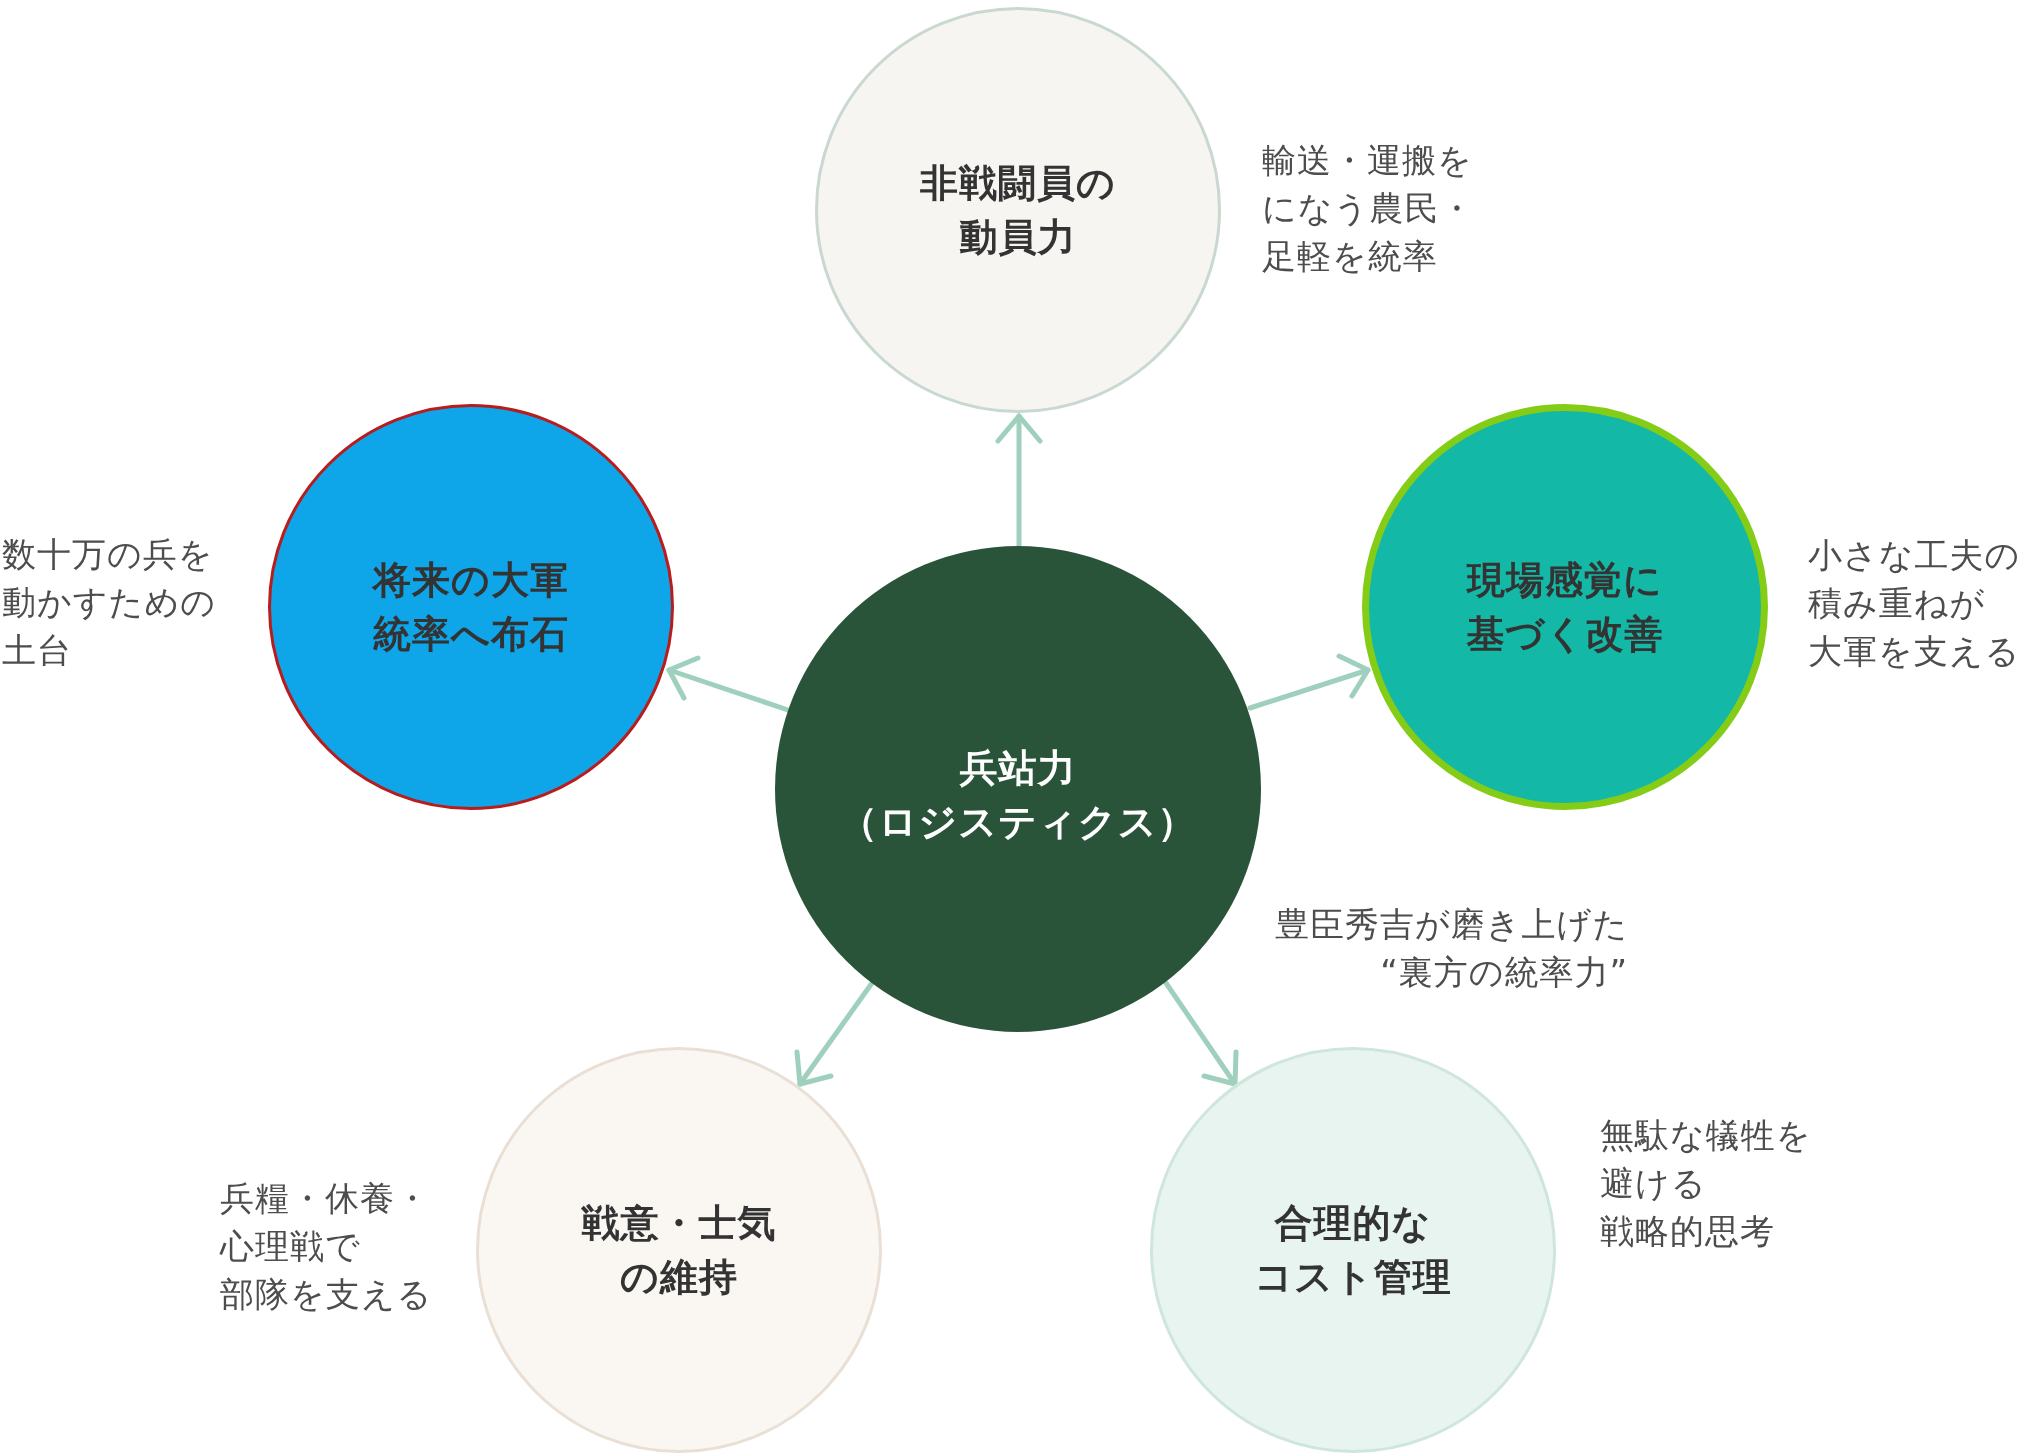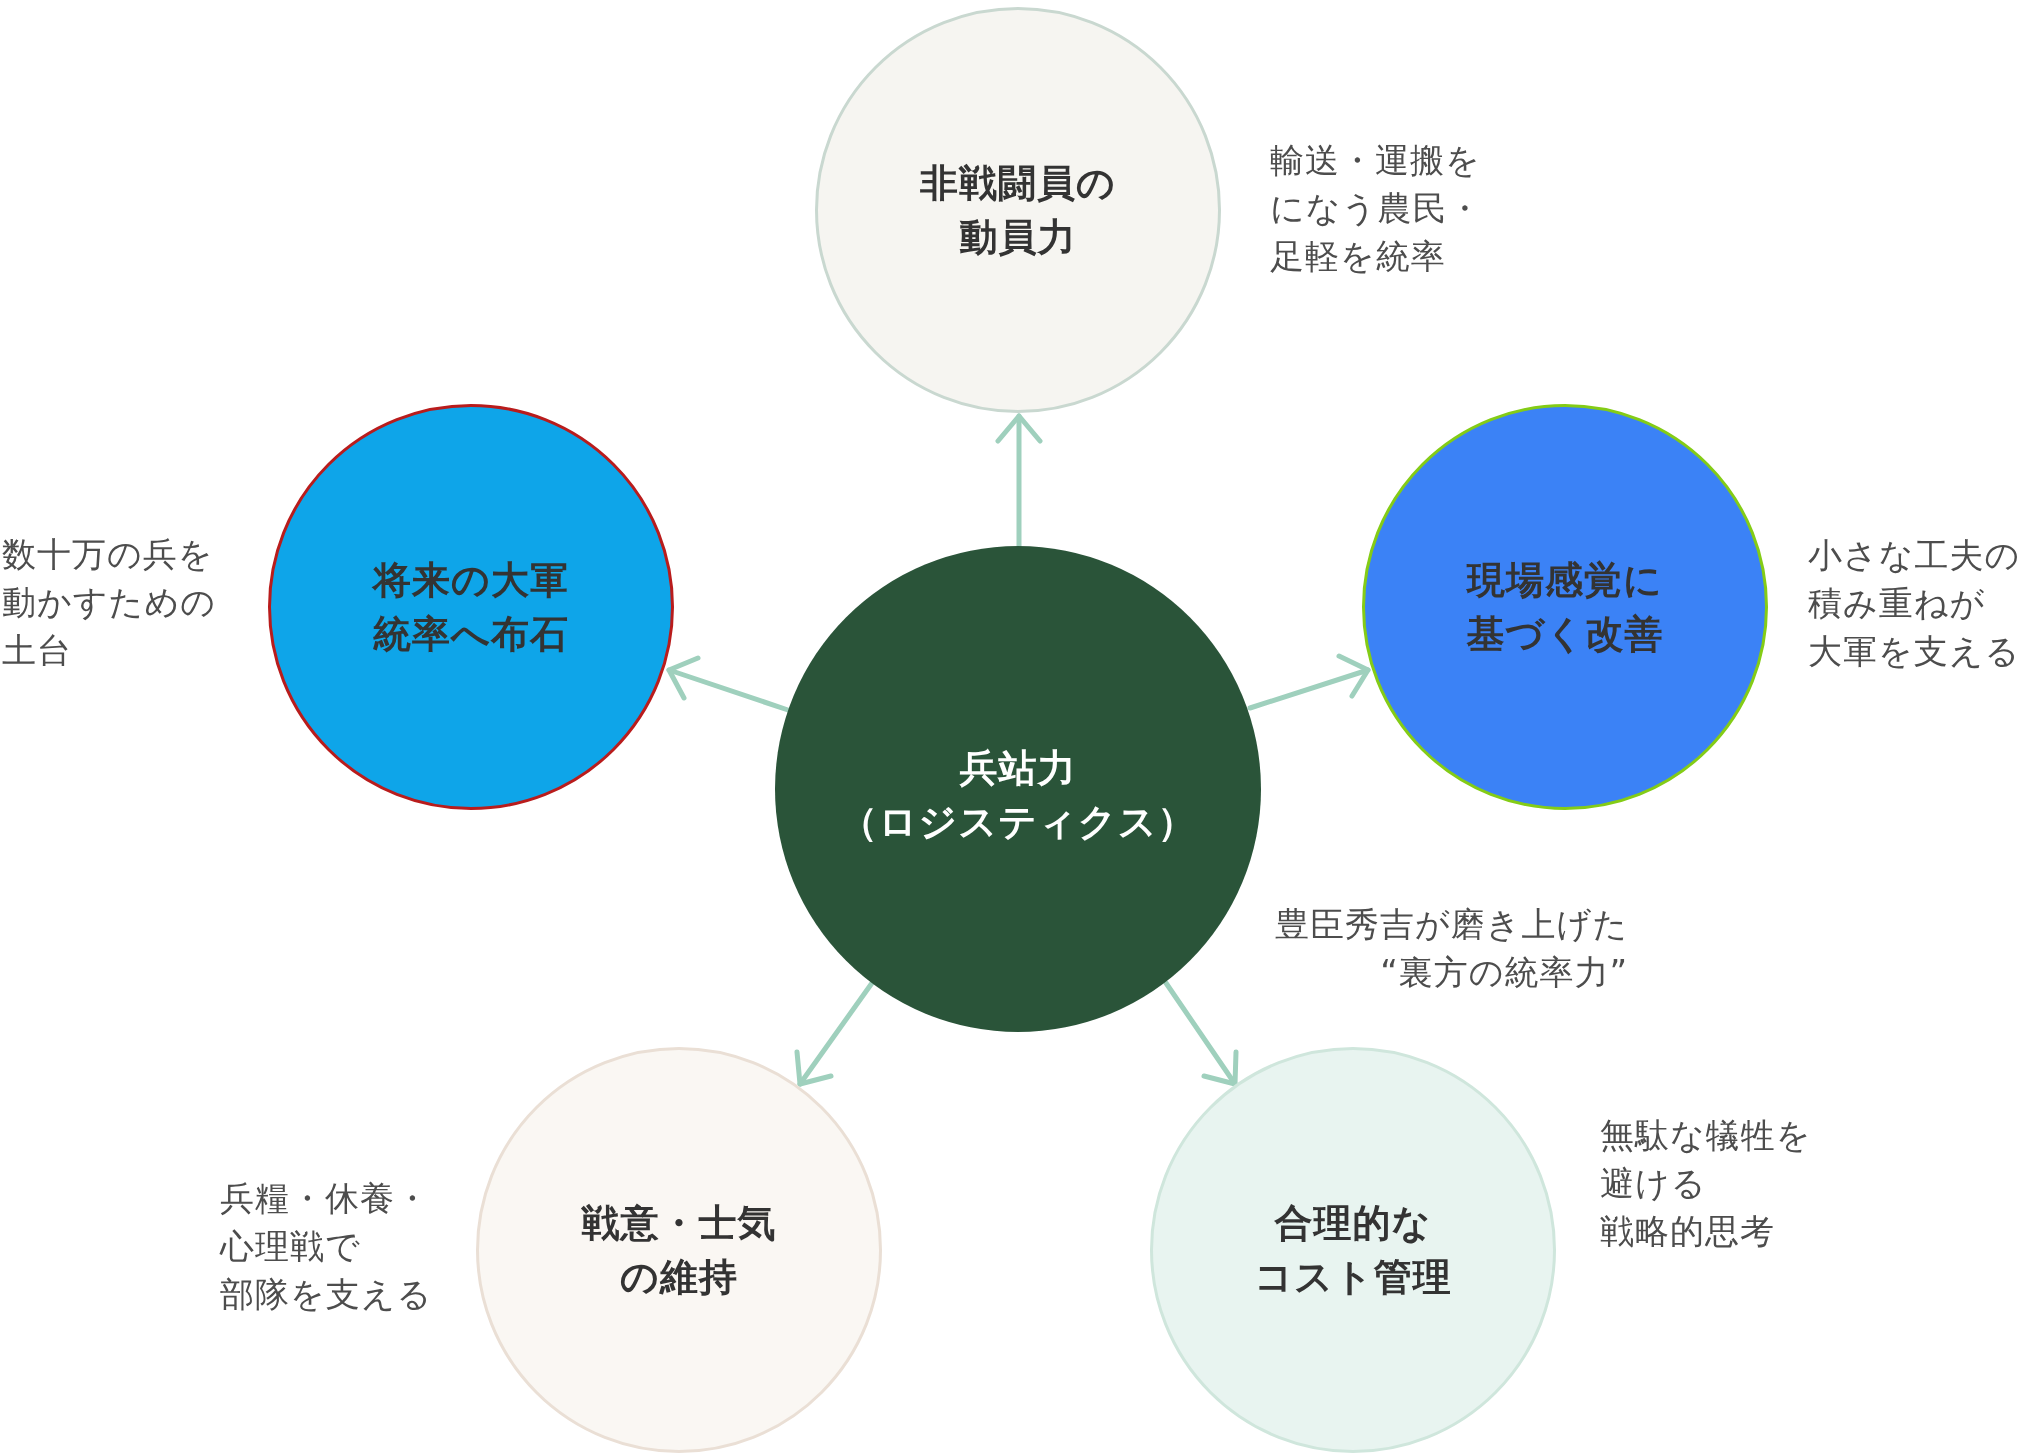--- a/index.html
+++ b/index.html
@@ -45,25 +45,25 @@
 （ロジスティクス）</div>
 </div>
 
 <div class="note" style="left:1275px; top:900px;text-align:right;">豊臣秀吉が磨き上げた
 “裏方の統率力”</div>
 
 <div class="node" style="left:815px; top:7px; width:406px; height:406px; background:#f6f5f1; border:3px solid #c9d8d0;">
   <div class="label">非戦闘員の
 動員力</div>
 </div>
-<div class="note" style="left:1262px; top:136px;margin-left:8px;">輸送・運搬を
+<div class="note" style="left:1262px; top:136px;">輸送・運搬を
 になう農民・
 足軽を統率</div>
 
-<div class="node" style="left:1362px; top:404px; width:406px; height:406px; background:#3b82f6; border:3px solid #84cc16;align-items:center;">
+<div class="node" style="left:1362px; top:404px; width:406px; height:406px; background:#14b8a6; border:7px solid #84cc16;align-items:center;">
   <div class="label">現場感覚に
 基づく改善</div>
 </div>
 <div class="note" style="left:1808px; top:531px;">小さな工夫の
 積み重ねが
 大軍を支える</div>
 
 <div class="node" style="left:1150px; top:1047px; width:406px; height:406px; background:#e8f4f0; border:3px solid #cfe6dc;">
   <div class="label">合理的な
 コスト管理</div>

